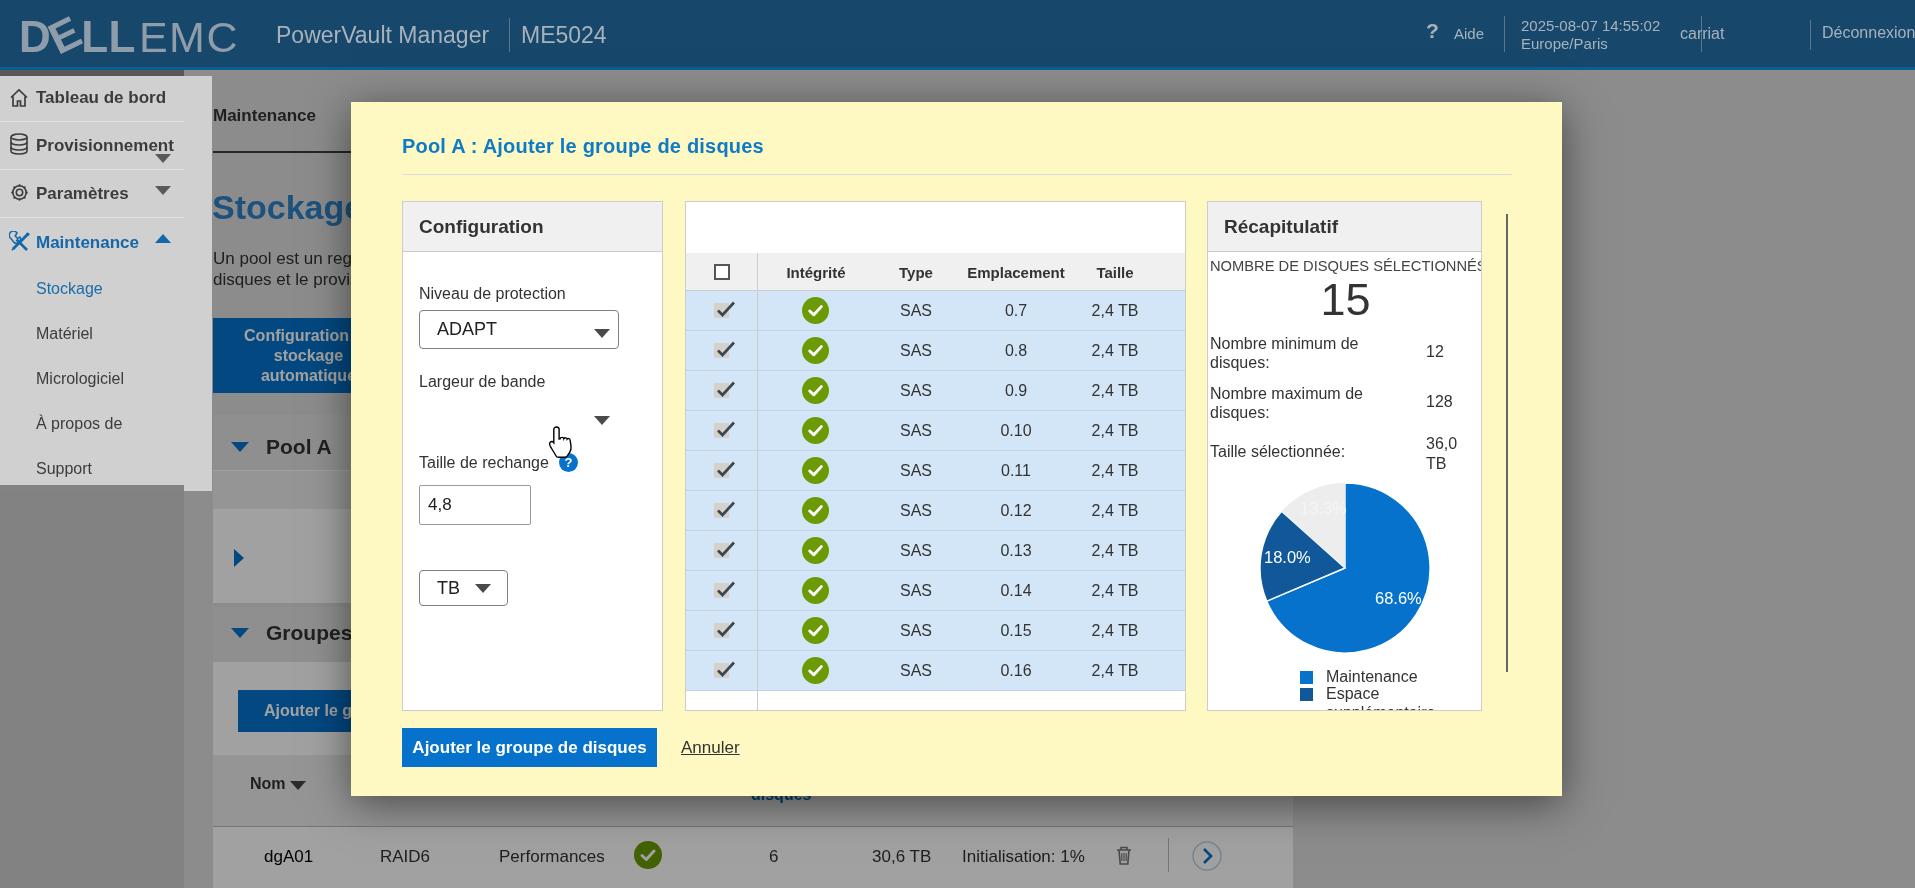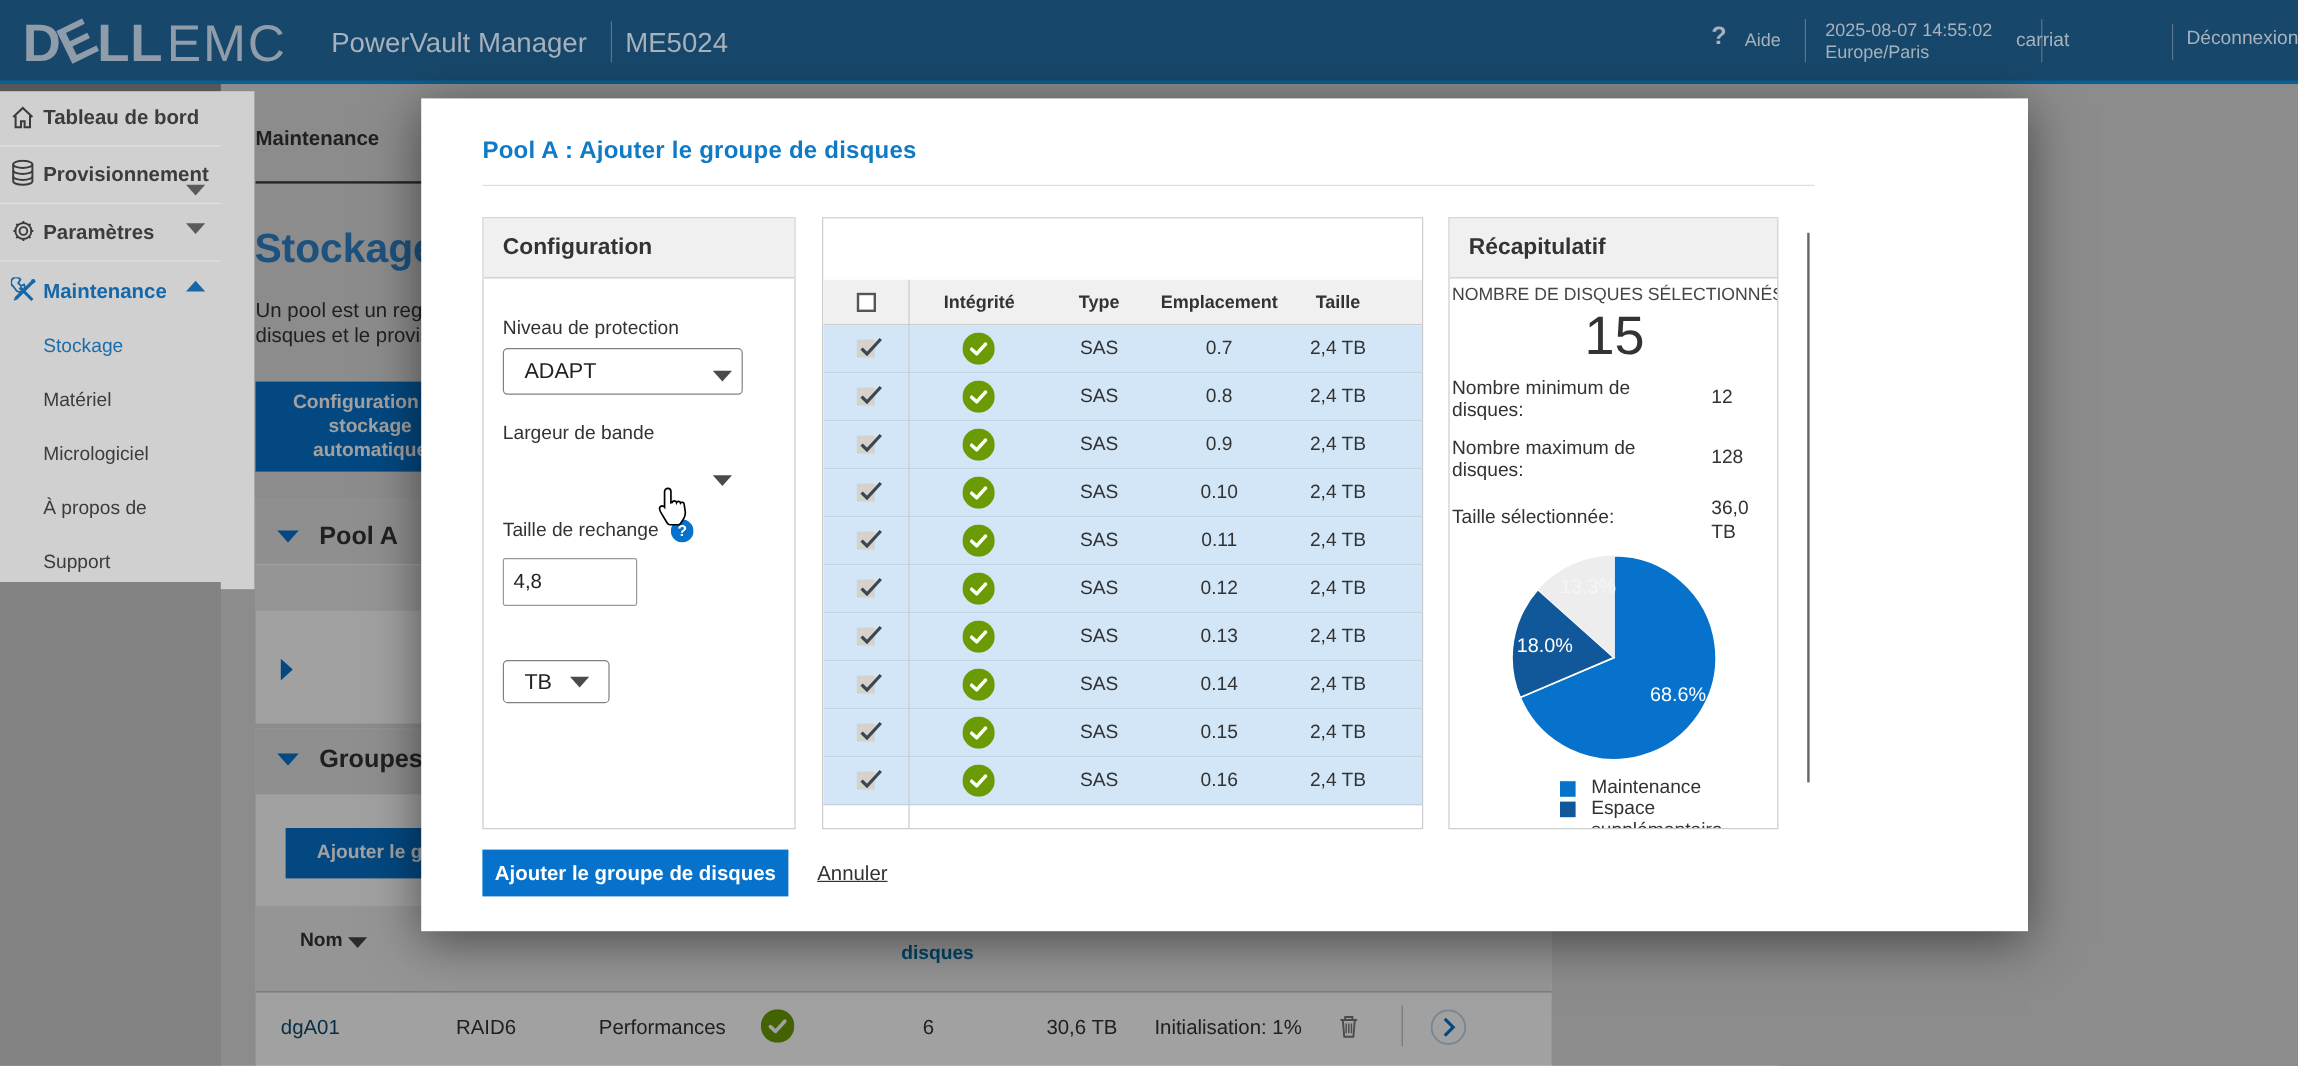--- a/index.html
+++ b/index.html
@@ -23,21 +23,21 @@
 .card{position:absolute;background:#fff}
 .sechead{position:absolute;background:#e3e3e3}
 .tri-d{position:absolute;width:0;height:0;border-left:9px solid transparent;border-right:9px solid transparent;border-top:10px solid #0672cb}
 .tri-r{position:absolute;width:0;height:0;border-top:9px solid transparent;border-bottom:9px solid transparent;border-left:10px solid #0672cb}
 .bluebtn{position:absolute;background:#0672cb;color:#fff;font-weight:700;display:flex;align-items:center;justify-content:center;text-align:center}
 
 #ovl{position:absolute;left:0;top:70px;width:1915px;height:818px;background:rgba(0,0,0,0.37);z-index:10}
 #ovl2{position:absolute;left:0;top:485px;width:184px;height:403px;background:rgba(0,0,0,0.37);z-index:26}
 #sidebot{position:absolute;left:0;top:485px;width:184px;height:403px;background:#cfcfcf;z-index:25}
 
-#modal{position:absolute;left:351px;top:82px;width:1339px;height:694px;background:#ffffff;z-index:40;box-shadow:0 8px 40px rgba(0,0,0,0.5)}
+#modal{position:absolute;left:351px;top:102px;width:1211px;height:694px;background:#fef9c3;z-index:40;box-shadow:0 8px 40px rgba(0,0,0,0.5)}
 
 .panel{position:absolute;top:99px;height:510px;border:1px solid #ccc;background:#fff;overflow:hidden}
 .phead{position:absolute;left:0;top:0;right:0;height:50px;background:#f0f0f0;border-bottom:1px solid #ccc;font-size:19px;font-weight:700;color:#333;display:flex;align-items:center;padding-left:16px}
 .lbl{position:absolute;font-size:16px;color:#333}
 .dd{position:absolute;border:1px solid #808080;border-radius:4px;background:#fff;font-size:18px;color:#222;display:flex;align-items:center;padding-left:17px}
 .ddc{position:absolute;width:0;height:0;border-left:8px solid transparent;border-right:8px solid transparent;border-top:9px solid #4a4a4a}
 
 .dtab{position:absolute;left:0;top:51px;width:499px;height:458px;overflow:hidden}
 .drow{position:relative;width:499px;height:40px;font-size:16px;color:#333}
 .cell{position:absolute;top:0;height:40px;display:flex;align-items:center;justify-content:center}
@@ -67,21 +67,21 @@
   <div class="sechead" style="left:29px;top:537px;width:1080px;height:55px"></div>
   <div class="tri-d" style="left:47px;top:558px"></div>
   <div class="abs" style="left:82px;top:551px;font-size:21px;font-weight:700;color:#333">Groupes de disques</div>
   <div class="bluebtn" style="left:54px;top:620px;width:220px;height:42px;font-size:16px;white-space:nowrap;overflow:hidden;justify-content:flex-start;padding-left:26px">Ajouter le groupe de disques</div>
 
   <div class="abs" style="left:29px;top:685px;width:1080px;height:72px;background:#ededed;border-bottom:1px solid #bbb"></div>
   <div class="abs" style="left:66px;top:705px;font-size:16px;font-weight:700;color:#333">Nom</div>
   <div class="abs" style="left:106px;top:711px;width:0;height:0;border-left:8px solid transparent;border-right:8px solid transparent;border-top:9px solid #444"></div>
   <div class="abs" style="left:567px;top:716px;font-size:16px;font-weight:700;color:#0369a1">disques</div>
 
-  <div class="abs" style="left:50px;top:777px;font-size:17px;color:#0c4a6e">dgA01</div>
+  <div class="abs" style="left:80px;top:777px;font-size:17px;color:#000000">dgA01</div>
   <div class="abs" style="left:196px;top:777px;font-size:17px;color:#333">RAID6</div>
   <div class="abs" style="left:315px;top:777px;font-size:17px;color:#333">Performances</div>
   <svg class="abs" style="left:450px;top:771px" width="28" height="28" viewBox="0 0 28 28">
         <circle cx="14" cy="14" r="14" fill="#6a9b04"></circle>
         <polyline points="8,14.5 12.3,18.5 20,10" stroke="#fff" stroke-width="3" fill="none" stroke-linecap="round" stroke-linejoin="round"></polyline>
       </svg>
   <div class="abs" style="left:585px;top:777px;font-size:17px;color:#333">6</div>
   <div class="abs" style="left:688px;top:777px;font-size:17px;color:#333">30,6 TB</div>
   <div class="abs" style="left:778px;top:777px;font-size:17px;color:#333">Initialisation: 1%</div>
   <svg class="abs" style="left:928px;top:773px" width="24" height="24" viewBox="0 0 24 24">

